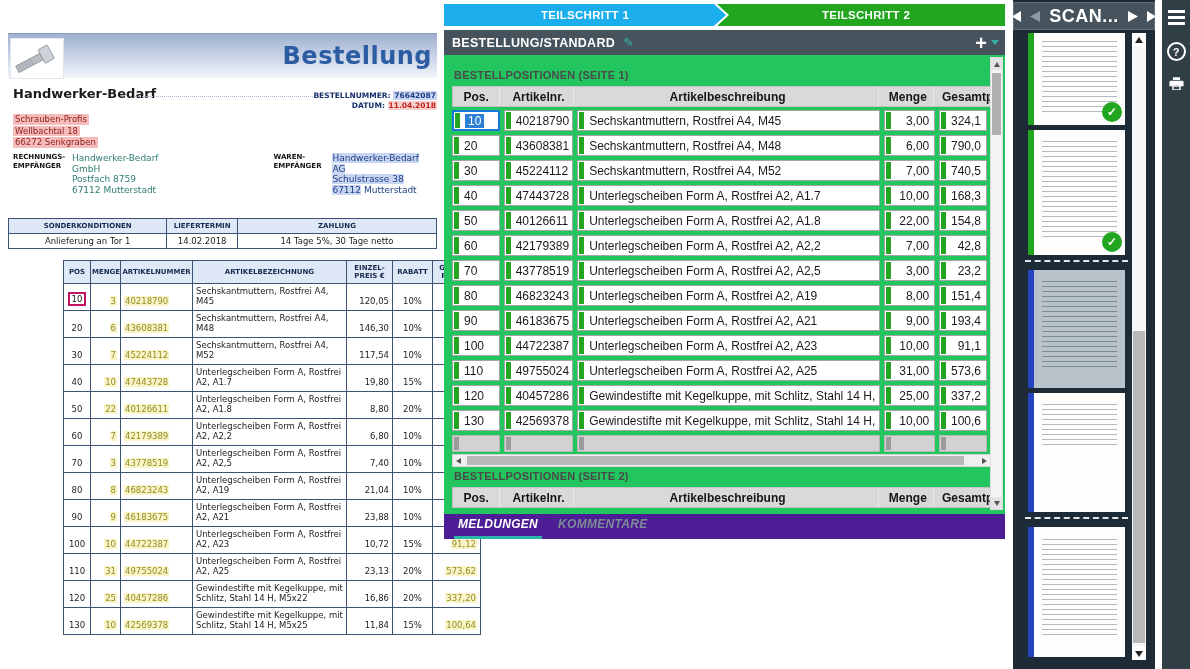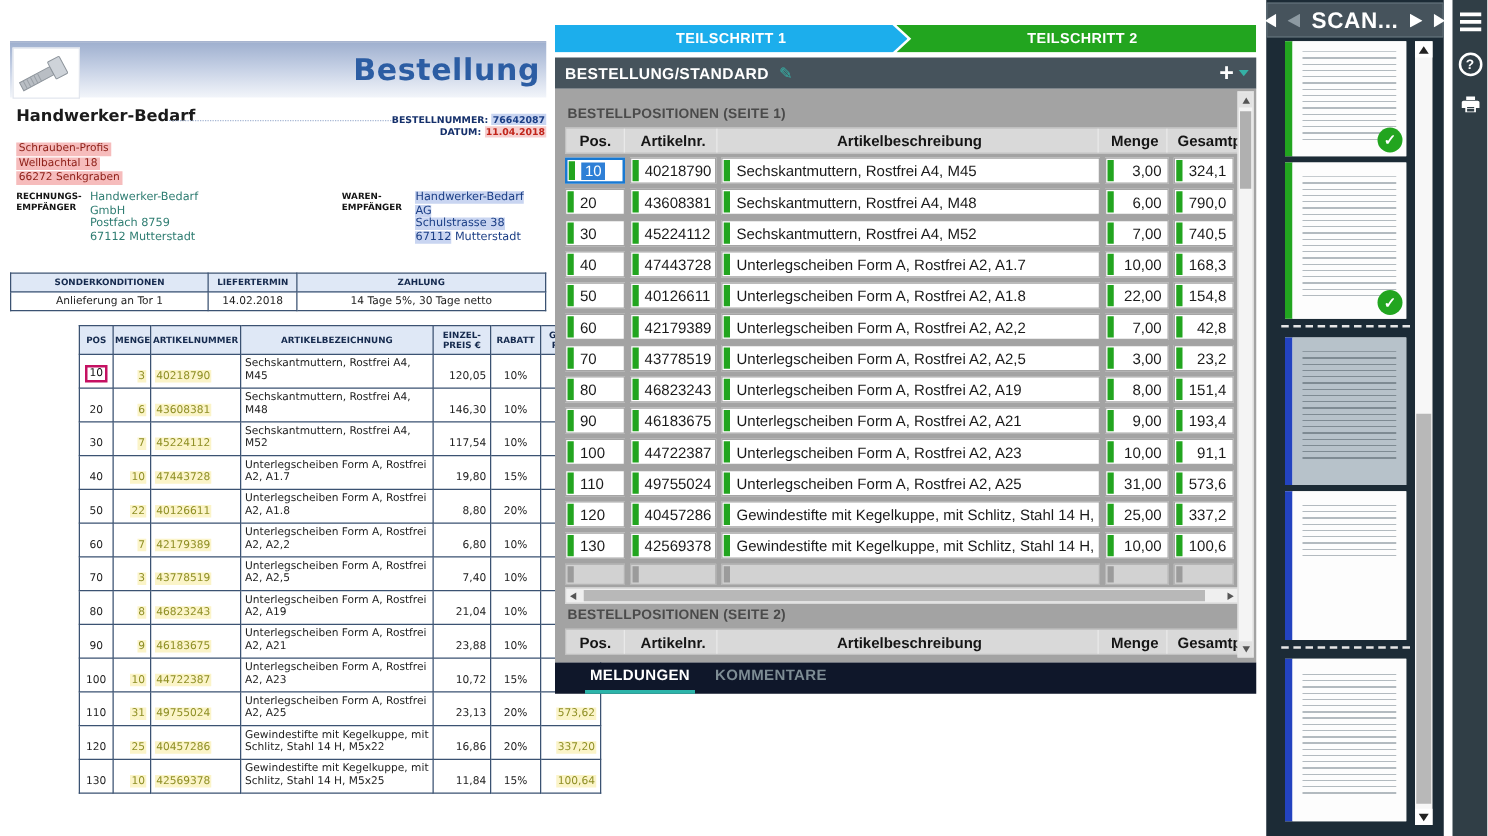--- a/index.html
+++ b/index.html
@@ -36,35 +36,35 @@
   .items-table th{border:1px solid #3b5272;background:#dfe8f6;font-size:7px;color:#152a4e;
                   padding:3px 1px;white-space:pre-line;vertical-align:middle;}
   .items-table td{border:1px solid #3b5272;font-size:8.5px;color:#1c1c1c;padding:1px 3px 4px 3px;
                   vertical-align:bottom;height:21px;}
   .c-pos{text-align:center;} .c-menge{text-align:right;} .c-artnr{text-align:left;}
   .c-descr{text-align:left;vertical-align:middle !important;line-height:10px;}
   .c-einzel{text-align:right;} .c-rabatt{text-align:center;} .c-gesamt{text-align:right;}
   .hl-yellow{background:#fbf4c8;color:#8f8f25;padding:0 1px;}
   .pos-selected{display:inline-block;border:2px solid #c51162;padding:0 2px;color:#111;}
   
-  .form-pane{position:absolute;left:444px;top:16px;width:561px;height:515px;}
+  .form-pane{position:absolute;left:444px;top:0;width:561px;height:515px;}
   .steps{position:absolute;top:4px;left:0;right:0;height:22px;display:flex;}
   .step{color:#fff;font-weight:bold;font-size:11.5px;display:flex;align-items:center;justify-content:center;letter-spacing:.3px;}
   .step-1{width:282px;background:#1CAEEC;z-index:2;
           clip-path:polygon(0 0,calc(100% - 12px) 0,100% 50%,calc(100% - 12px) 100%,0 100%);}
   .step-2{flex:1;margin-left:-9px;background:#22A51F;padding-left:10px;
           clip-path:polygon(0 0,100% 0,100% 100%,0 100%,12px 50%);}
   .titlebar{position:absolute;top:30px;left:0;right:0;height:25px;background:#46535c;
             display:flex;align-items:center;padding:0 6px 0 8px;box-sizing:border-box;}
   .form-title{color:#fff;font-weight:bold;font-size:12.5px;letter-spacing:.3px;}
   .pencil{color:#35b0a5;font-size:13px;margin-left:8px;transform:rotate(0deg);cursor:pointer;}
   .plus-btn{margin-left:auto;color:#fff;font-size:20px;font-weight:bold;line-height:20px;cursor:pointer;}
   .caret-down{width:0;height:0;border-left:4px solid transparent;border-right:4px solid transparent;
               border-top:5px solid #35b0a5;margin-left:4px;cursor:pointer;}
-  .form-body{position:absolute;top:55px;left:0;right:0;height:459px;background:#a3a3a3;overflow:hidden;}
+  .form-body{position:absolute;top:55px;left:0;right:0;height:459px;background:#22c55e;overflow:hidden;}
   .sec-label{position:absolute;left:10px;font-size:11px;font-weight:bold;color:#4a4a4a;letter-spacing:.2px;}
   .sec1{top:14px;} .sec2{top:415px;}
   .grid-header{position:absolute;left:8px;height:21px;background:#d9d9d9;border:1px solid #c2c2c2;
                box-sizing:border-box;display:flex;width:539px;}
   .gh1{top:31px;} .gh2{top:432px;}
   .ghc{box-sizing:border-box;margin-right:4px;display:flex;align-items:center;justify-content:center;
        font-size:12px;font-weight:bold;color:#151515;border-right:1px solid #e9e9e9;height:19px;}
   .ghc.ta-l{justify-content:flex-start;padding-left:4px;border-right:none;}
   .grid-rows{position:absolute;left:8px;top:55px;width:539px;}
   .grow{display:flex;margin-bottom:4px;}
@@ -82,21 +82,21 @@
   .h-thumb{position:absolute;left:14px;right:26px;top:1px;bottom:1px;background:#b8b8b8;cursor:grab;}
   .tri{width:0;height:0;position:absolute;}
   .tri-left{left:3px;top:3px;border-top:3.5px solid transparent;border-bottom:3.5px solid transparent;border-right:5px solid #555;}
   .tri-right{right:3px;top:3px;border-top:3.5px solid transparent;border-bottom:3.5px solid transparent;border-left:5px solid #555;}
   .v-scroll{position:absolute;right:2px;top:2px;width:13px;height:453px;background:#f4f4f4;border:1px solid #ddd;box-sizing:border-box;}
   .sb-btn{position:absolute;left:0;right:0;height:12px;background:#e3e3e3;display:flex;align-items:center;justify-content:center;cursor:pointer;}
   .sb-top{top:0;} .sb-bottom{bottom:0;}
   .tri-up{border-left:3.5px solid transparent;border-right:3.5px solid transparent;border-bottom:5px solid #555;}
   .tri-down{border-left:3.5px solid transparent;border-right:3.5px solid transparent;border-top:5px solid #555;}
   .v-thumb{position:absolute;left:1px;right:1px;top:15px;height:62px;background:#b0b0b0;cursor:grab;}
-  .tabs-bar{position:absolute;top:514px;left:0;right:0;height:25px;background:#0f172a;display:flex;align-items:flex-end;padding-left:24px;box-sizing:border-box;}
+  .tabs-bar{position:absolute;top:514px;left:0;right:0;height:25px;background:#4c1d95;display:flex;align-items:flex-end;padding-left:10px;box-sizing:border-box;font-style:italic;}
   .tab{font-size:12px;font-weight:bold;letter-spacing:.3px;height:22px;line-height:20px;cursor:pointer;}
   .tab.active{color:#fff;border-bottom:3px solid #2cb5aa;padding:0 4px;}
   .tab.inactive{color:#7d8c94;margin-left:12px;border-bottom:3px solid transparent;padding:0 4px;}
   .messages-area{position:absolute;top:539px;bottom:0;left:0;right:0;background:#eff1f1;}
   
   .thumb-pane{position:absolute;left:1013px;top:0;width:142px;height:669px;background:#1c2b36;}
   .thumb-nav{position:absolute;top:2px;left:0;right:0;height:28px;background:#46535c;border:1px solid #5f6e77;
              box-sizing:border-box;display:flex;align-items:center;justify-content:center;gap:9px;}
   .nav-label{color:#fff;font-weight:bold;font-size:18px;letter-spacing:.5px;}
   .nav-btn{display:flex;align-items:center;cursor:pointer;}

